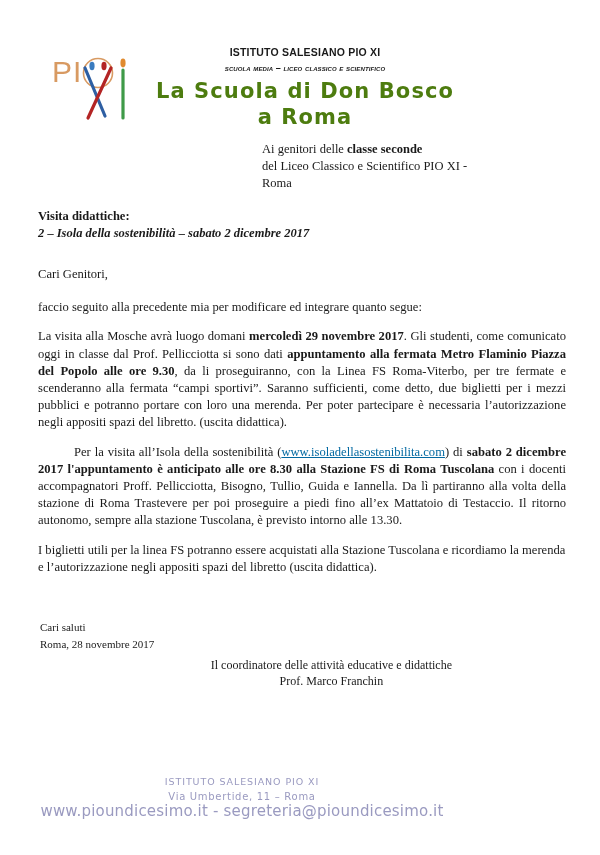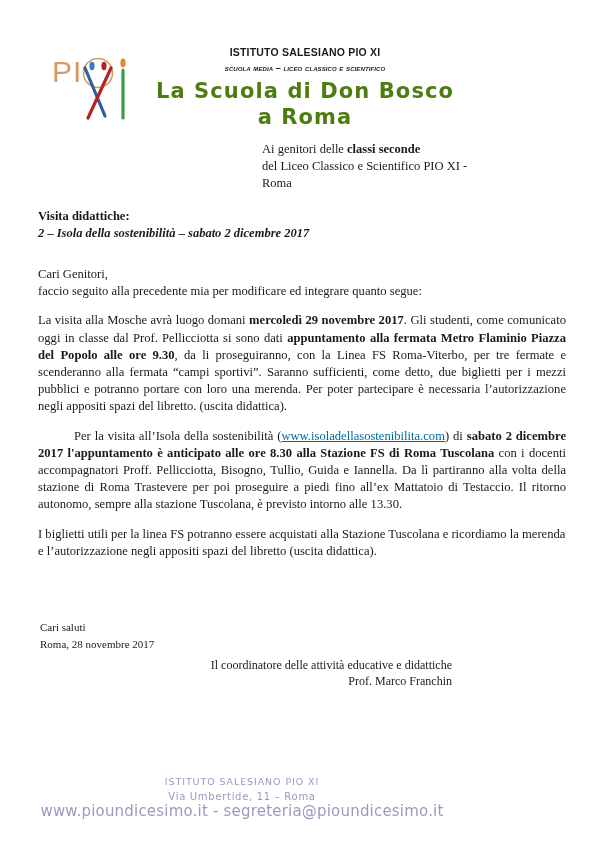--- a/index.html
+++ b/index.html
@@ -99,21 +99,21 @@
 
   
   .body-wrap {
     position: absolute;
     left: 38px;
     top: 266px;
     width: 528px;
     font-size: 12.6px;
     line-height: 17.2px;
   }
-  .greeting { }
+  .greeting { margin-bottom: 16px; }
   .para {
     text-align: justify;
     text-justify: inter-word;
     margin: 0 0 12px 0;
   }
   .para.flow { text-align: justify; }
   .para.noj { text-align: left; }
   .indent { display: inline-block; width: 36px; }
   b.em { font-weight: bold; }
   a.link {
@@ -125,21 +125,21 @@
     position: absolute;
     left: 40px;
     top: 619px;
     font-size: 11px;
     line-height: 17px;
   }
   .signature {
     position: absolute;
     right: 32px;
     top: 657px;
-    text-align: right;
+    text-align: center;
     font-size: 12px;
     line-height: 16px;
   }
 
   
   .footer {
     position: absolute;
     left: 0;
     right: 0;
     top: 774px;
@@ -180,21 +180,21 @@
 
     <div class="header-text">
       <div class="inst-line">ISTITUTO SALESIANO PIO XI</div>
       <div class="sub-line">Scuola Media – Liceo Classico e Scientifico</div>
       <div class="motto">La Scuola di Don Bosco a Roma</div>
     </div>
   </div>
 
   <div class="addressee">
     <div>
-      <span>Ai genitori delle </span><span class="b">classi seconde</span>
+      <span>Ai genitori delle </span><span class="b">classe seconde</span>
     </div>
     <div>del Liceo Classico e Scientifico PIO XI - Roma</div>
   </div>
 
   <div class="subject">
     <div>Visita didattiche:</div>
     <div class="it">2 – Isola della sostenibilità – sabato 2 dicembre 2017</div>
   </div>
 
   <div class="body-wrap">

